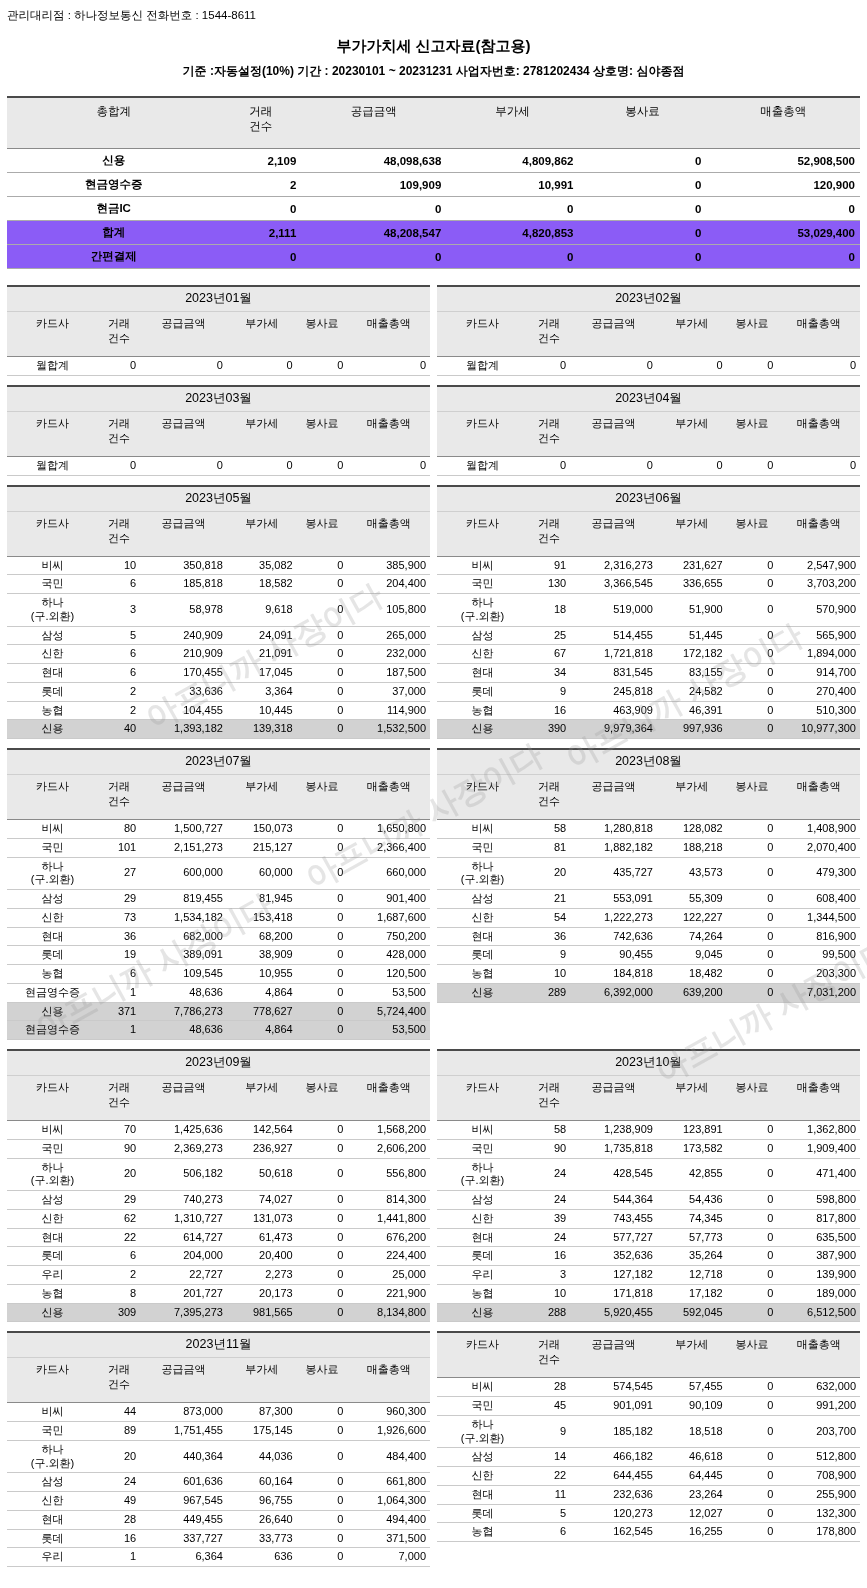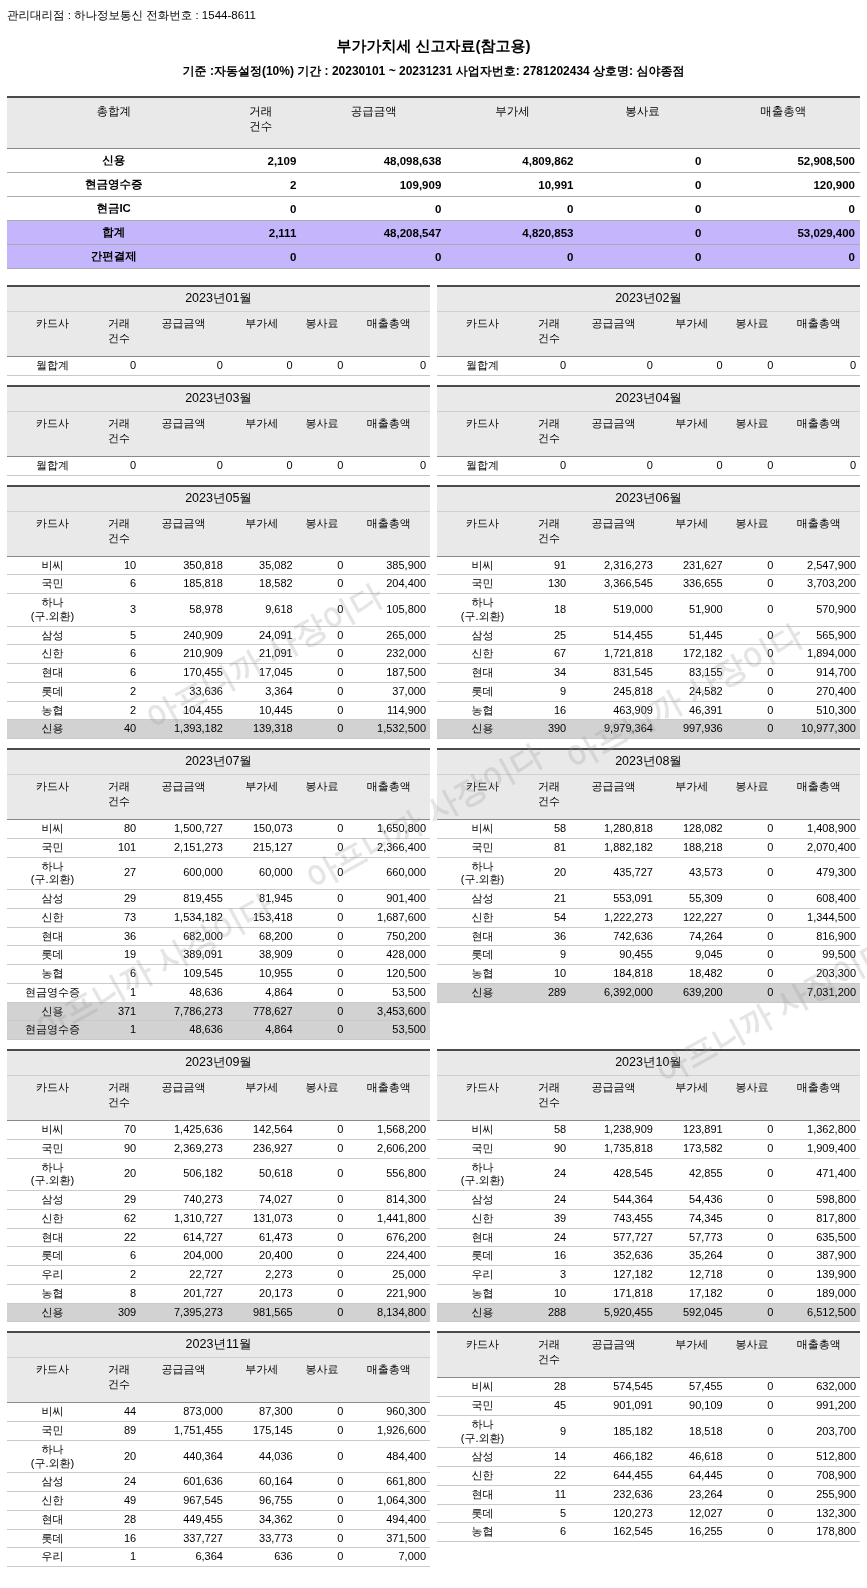--- a/index.html
+++ b/index.html
@@ -11,21 +11,21 @@
   .subtitle{margin-top:7px;margin-bottom:16px;text-align:center;font-weight:bold;font-size:12px;}
 
   table{width:100%;border-collapse:collapse;table-layout:fixed;}
 
   
   .summary{margin-top:10px;border-top:2px solid #4a4a4a;border-bottom:1px solid #8b5cf6;}
   .summary th{background:#e9e9e9;font-weight:normal;font-size:11.5px;padding:6px 4px 14px 4px;border-bottom:1px solid #8a8a8a;vertical-align:top;}
   .summary td{font-weight:bold;font-size:11.5px;padding:4px 5px;border-bottom:1px solid #ababab;}
   .summary td.lab{text-align:center;}
   .summary td.num{text-align:right;}
-  .summary tr.hl td{background:#c4b5fd;}
+  .summary tr.hl td{background:#8b5cf6;}
   .summary th.h-first{text-align:center;}
   .summary th.h-count{text-align:center;}
 
   
   .months-grid{display:grid;grid-template-columns:1fr 1fr;column-gap:7px;row-gap:9px;align-items:start;margin-top:16px;}
   .mtable{border-top:2px solid #4a4a4a;border-bottom:1px solid #bdbdbd;}
   .mtable .mtitle th{background:#e9e9e9;font-weight:normal;font-size:12.5px;text-align:center;padding:3px 0 4px 0;border-bottom:1px solid #cfcfcf;}
   .mtable .mhead th{background:#e9e9e9;font-weight:normal;font-size:11px;padding:4px 3px 10px 3px;border-bottom:1px solid #8a8a8a;vertical-align:top;text-align:center;}
   .mtable td{font-size:11px;line-height:1.25;padding:2px 4px;border-bottom:1px solid #cacaca;}
   .mtable td.lab{text-align:center;}
@@ -527,21 +527,21 @@
             <td class="num">4,864</td>
             <td class="num">0</td>
             <td class="num">53,500</td>
           </tr>
           <tr class="hl">
             <td class="lab">신용</td>
             <td class="num">371</td>
             <td class="num">7,786,273</td>
             <td class="num">778,627</td>
             <td class="num">0</td>
-            <td class="num">3,453,600</td>
+            <td class="num">5,724,400</td>
           </tr>
           <tr class="hl">
             <td class="lab">현금영수증</td>
             <td class="num">1</td>
             <td class="num">48,636</td>
             <td class="num">4,864</td>
             <td class="num">0</td>
             <td class="num">53,500</td>
           </tr>
         </tbody>
@@ -913,21 +913,21 @@
             <td class="num">49</td>
             <td class="num">967,545</td>
             <td class="num">96,755</td>
             <td class="num">0</td>
             <td class="num">1,064,300</td>
           </tr>
           <tr>
             <td class="lab">현대</td>
             <td class="num">28</td>
             <td class="num">449,455</td>
-            <td class="num">34,362</td>
+            <td class="num">26,640</td>
             <td class="num">0</td>
             <td class="num">494,400</td>
           </tr>
           <tr>
             <td class="lab">롯데</td>
             <td class="num">16</td>
             <td class="num">337,727</td>
             <td class="num">33,773</td>
             <td class="num">0</td>
             <td class="num">371,500</td>

